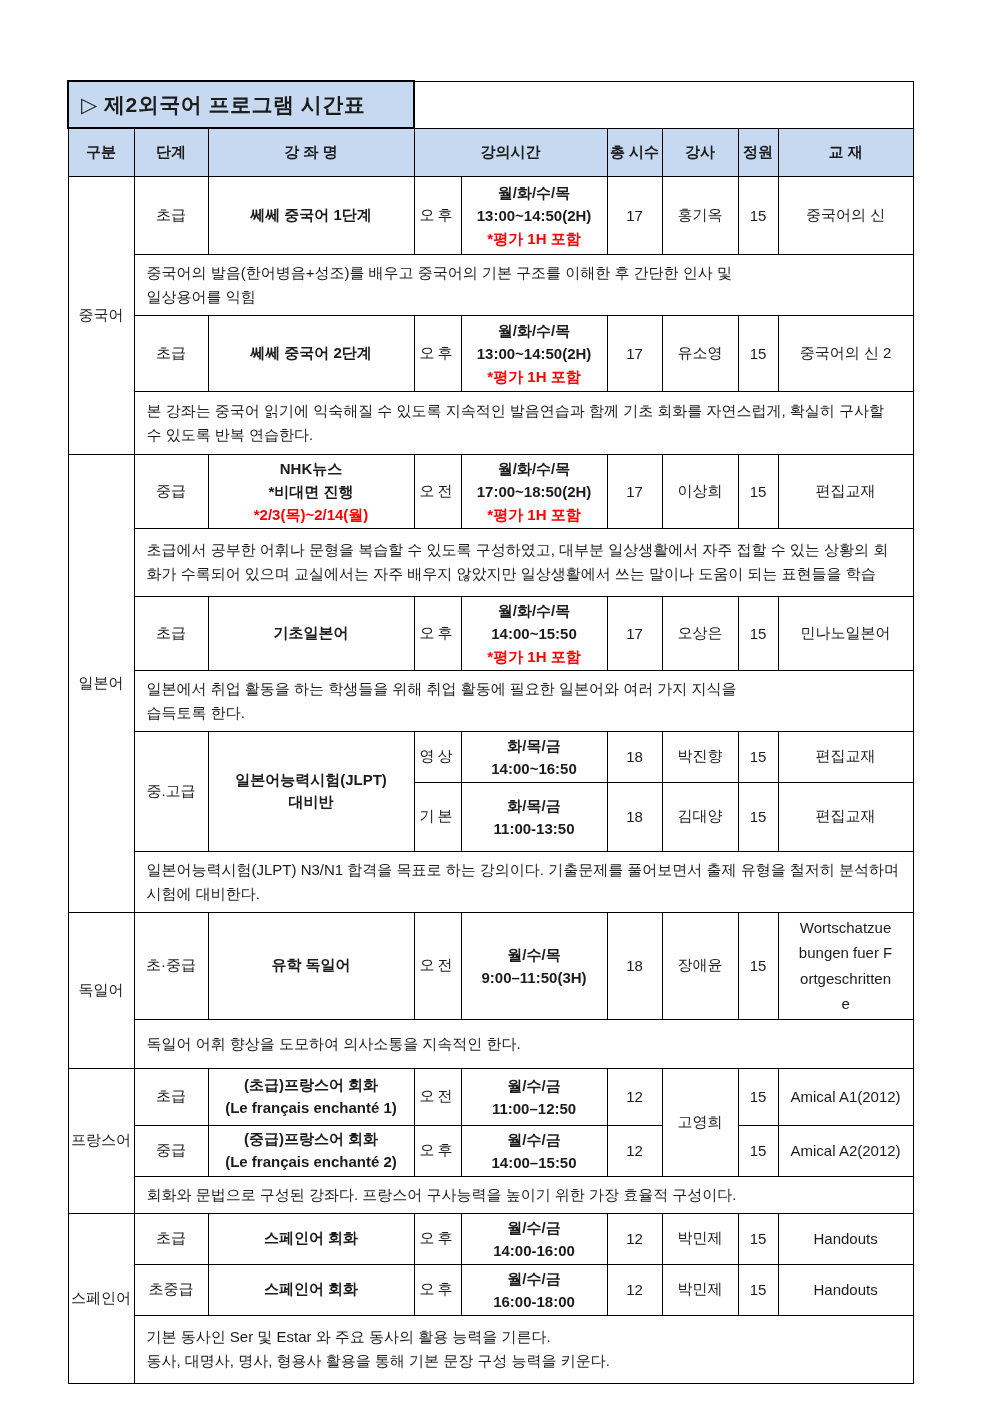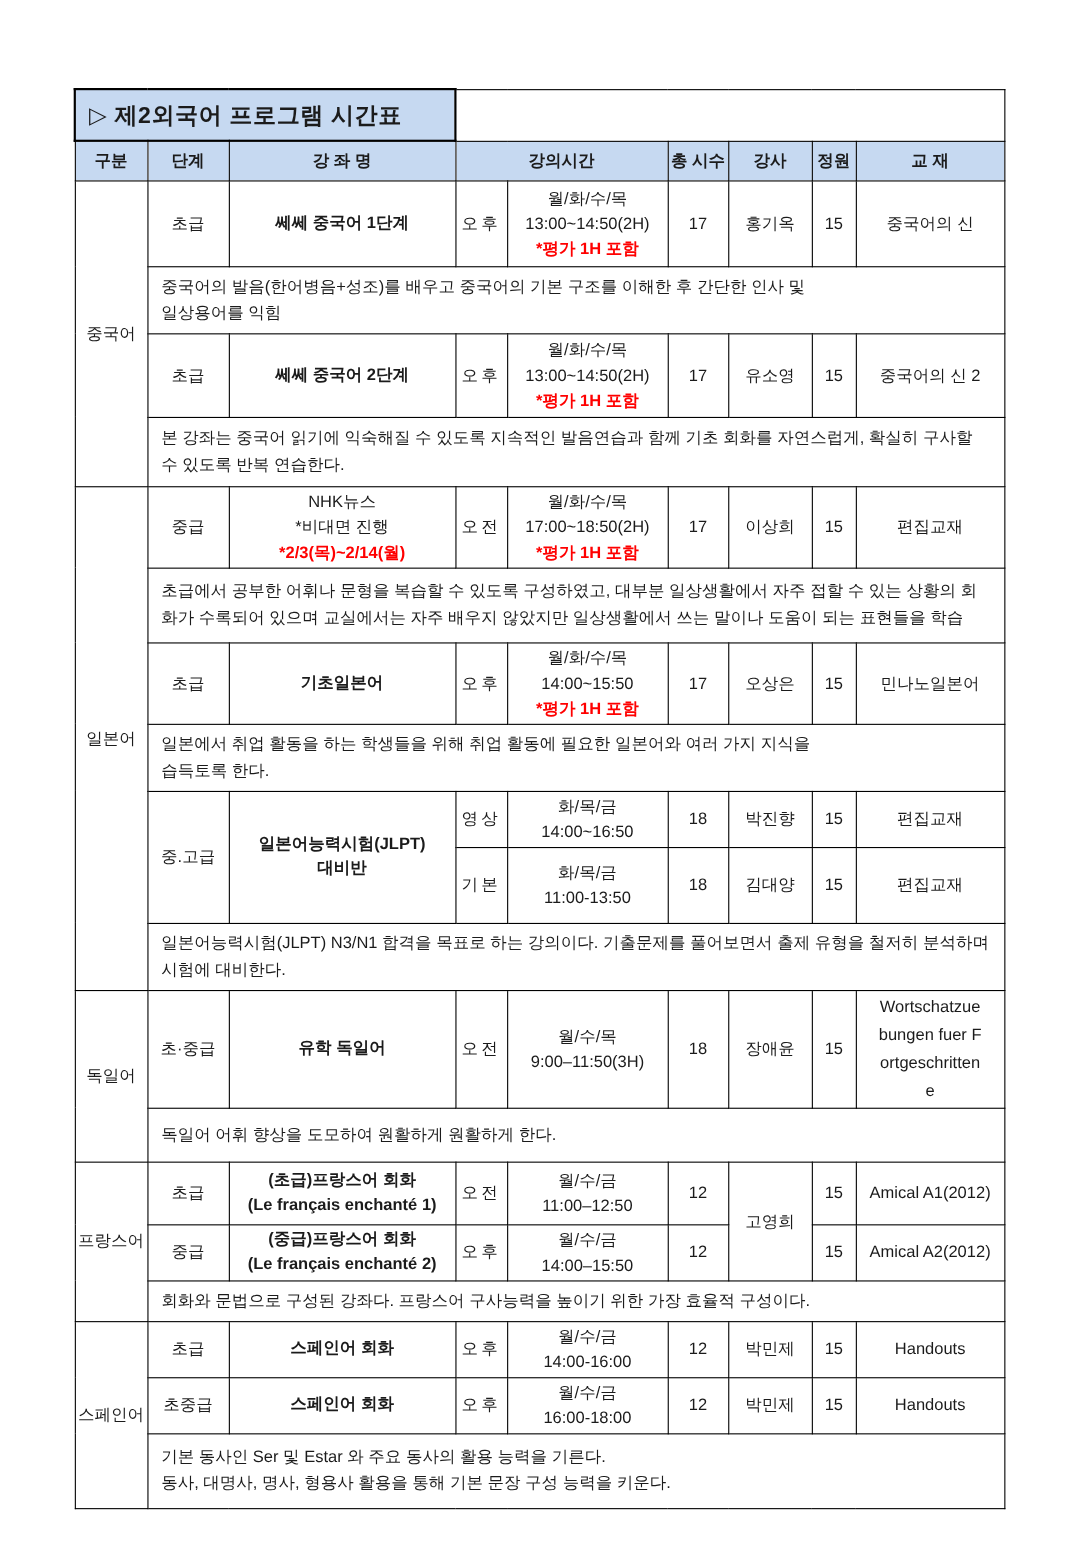--- a/index.html
+++ b/index.html
@@ -33,21 +33,21 @@
   td.title-spacer{border:1px solid var(--border_black);}
   tr.head td{
     background:var(--header_bg);
     font-weight:bold;
   }
   td.desc{
     text-align:left;padding:6px 12px;line-height:1.6;
   }
   .preline{white-space:pre-line;margin-top:48px;}
   .justify{text-align:justify;word-break:break-all;margin-top:20px;}
-  .stack div{line-height:23px;}
+  .stack div{line-height:23px;font-weight:bold;}
   .note{color:var(--note_red);font-weight:bold;}
   .session{letter-spacing:3px;font-family:Liberation Serif, serif;}
   .break-word{word-break:break-all;line-height:1.7;padding:2px 20px;text-align:center;}
   .name-cell{line-height:1.5;font-weight:bold;}
 </style>
 </head>
 <body>
 
 <table class="sched">
   <colgroup>
@@ -61,21 +61,21 @@
       <col style="width:40px">
       <col style="width:135px">
   </colgroup>
 
   <tbody>
       <tr style="height:47px">
     <td class="title-cell" colspan="3"><span>▷</span>&nbsp;<span>제2외국어 프로그램 시간표</span></td>
     <td class="title-spacer" colspan="6"></td>
   </tr>
 
-  <tr class="head" style="height:36px">
+  <tr class="head" style="height:48px">
     <td>구분</td>
     <td>단계</td>
     <td>강 좌 명</td>
     <td colspan="2">강의시간</td>
     <td>총 시수</td>
     <td>강사</td>
     <td>정원</td>
     <td>교 재</td>
   </tr>
 
@@ -193,21 +193,21 @@
     <td class="stack">
       <div>월/수/목</div>
       <div>9:00–11:50(3H)</div>
     </td>
     <td>18</td>
     <td>장애윤</td>
     <td>15</td>
     <td class="break-word">Wortschatzuebungen fuer Fortgeschrittene</td>
   </tr>
   <tr style="height:49px">
-    <td class="desc" colspan="8">독일어 어휘 향상을 도모하여 원활하게 원활하게 한다.</td>
+    <td class="desc" colspan="8">독일어 어휘 향상을 도모하여 의사소통을 지속적인 한다.</td>
   </tr>
 
   <tr style="height:57px">
     <td rowspan="3">프랑스어</td>
     <td>초급</td>
     <td class="name-cell preline">(초급)프랑스어 회화
 (Le français enchanté 1)</td>
     <td class="session">오전</td>
     <td class="stack">
       <div>월/수/금</div>

